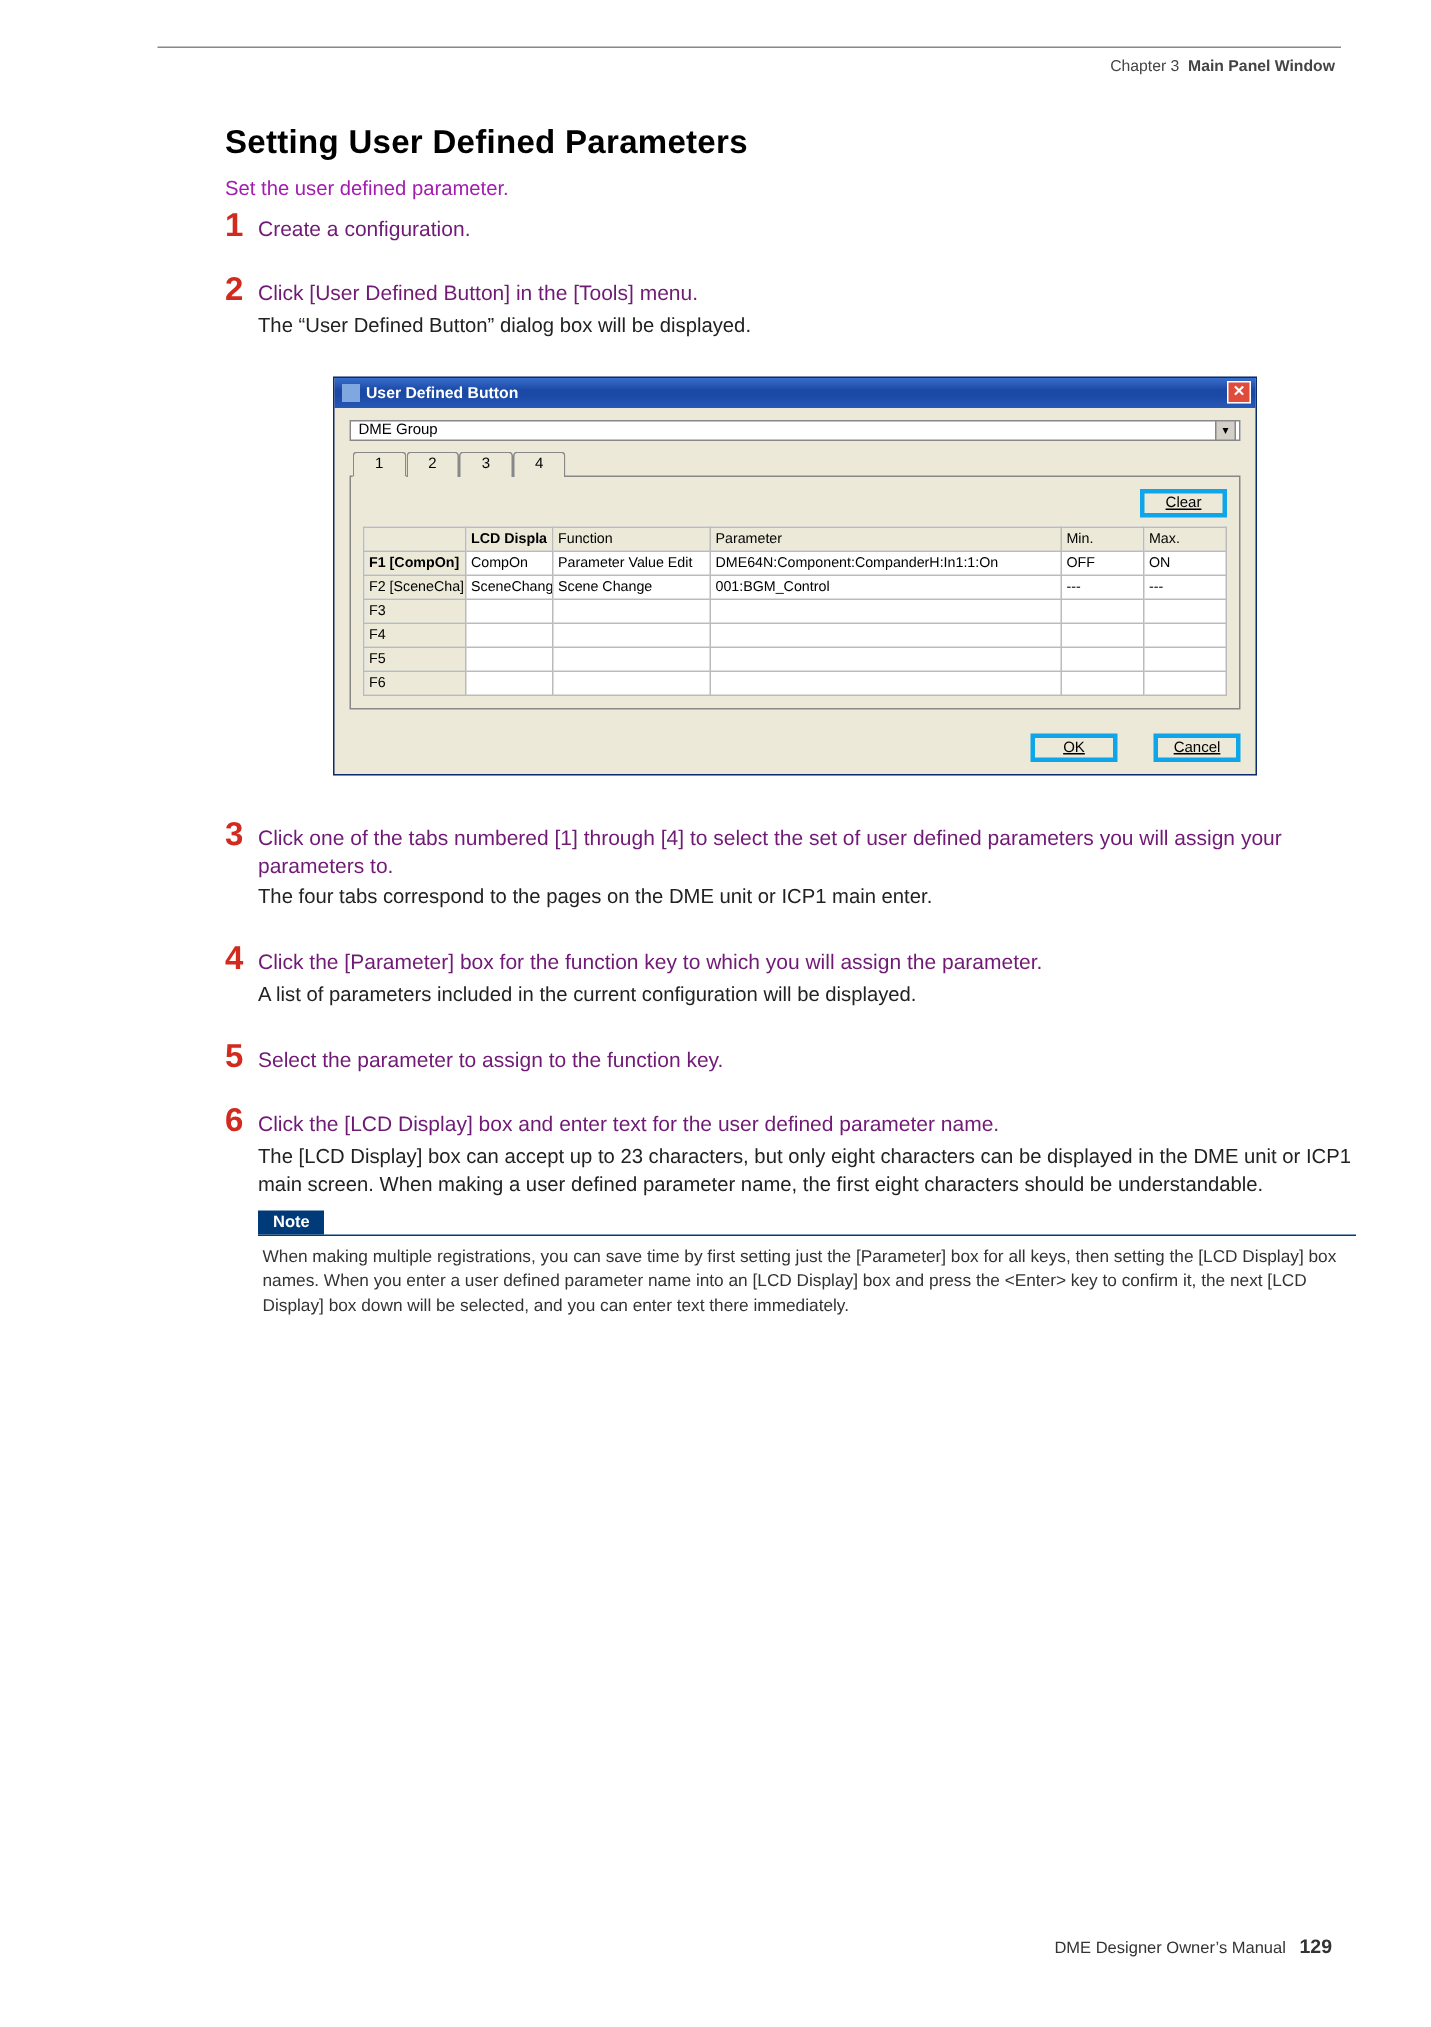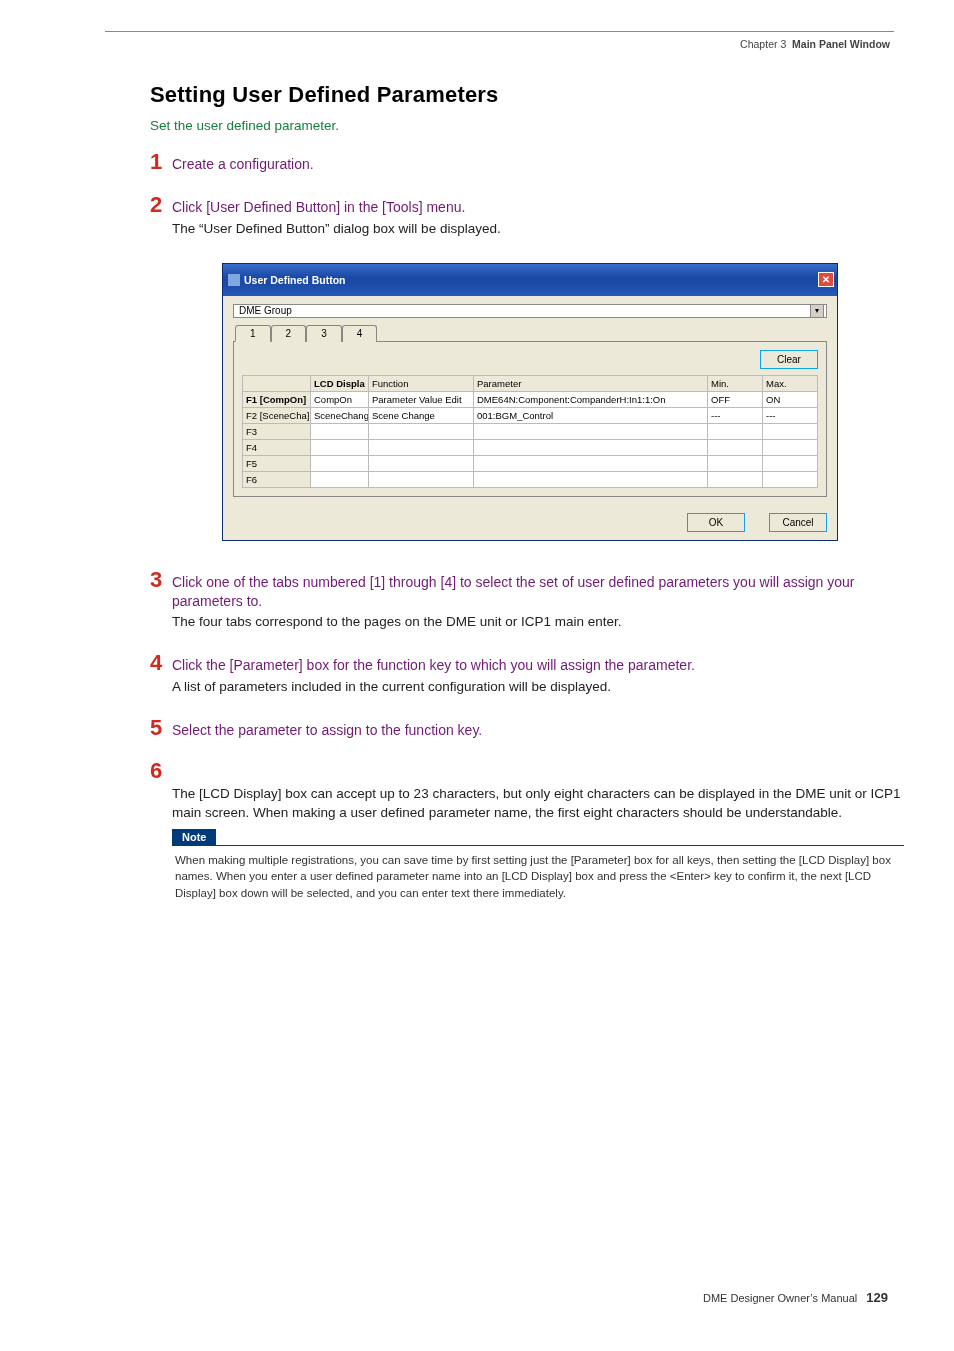--- a/index.html
+++ b/index.html
@@ -32,22 +32,22 @@
   }
   h1 {
     font-family: Liberation Sans, sans-serif;
     font-weight: 900;
     font-size: 22px;
     letter-spacing: 0.2px;
     margin-bottom: 10px;
   }
   .intro {
     font-size: 13.5px;
-    color: #15803d;
-    margin-bottom: 18px;
+    color: #a21caf;
+    margin-bottom: 6px;
   }
   .step {
     margin-bottom: 20px;
   }
   .stepline {
     display: flex;
     align-items: baseline;
     gap: 8px;
   }
   .num {
@@ -76,21 +76,21 @@
     margin-left: 72px;
     margin-top: 24px;
     margin-bottom: 28px;
     width: 616px;
     border: 1px solid #0a2c6a;
     background: #ece9d8;
     font-size: 10px;
     color: #000;
   }
   .titlebar {
-    height: 32px;
+    height: 20px;
     background: linear-gradient(#3a6ecc, #1b4aa6 40%, #1b4aa6 60%, #2858b8);
     display:flex;
     align-items:center;
     justify-content:space-between;
     padding: 0 3px 0 5px;
     color:#fff;
     font-size:10.5px;
     font-weight:bold;
   }
   .titlebar .left { display:flex; align-items:center; gap:4px; }
@@ -129,23 +129,24 @@
   }
   .tab.active { background:#ece9d8; z-index:2; border-bottom:1px solid #ece9d8; }
   .tabpane {
     border:1px solid #888;
     padding: 8px;
     background:#ece9d8;
   }
   .clearbtn-row { display:flex; justify-content:flex-end; margin-bottom:6px; }
   .btn {
     min-width:58px; height:19px;
-    background:#ece9d8; border:1px solid #0ea5e9;
+    background:#ece9d8; border:3px solid #0ea5e9;
     display:inline-flex; align-items:center; justify-content:center;
     font-size:10px;
+    text-decoration:underline;
   }
   table.grid {
     border-collapse: collapse;
     width: 100%;
     background:#fff;
     table-layout: fixed;
   }
   table.grid th, table.grid td {
     border:1px solid #bbb;
     font-size:9.5px;
@@ -335,20 +336,21 @@
   <div class="step">
     <div class="stepline">
       <span class="num">5</span>
       <span class="step-head">Select the parameter to assign to the function key.</span>
     </div>
   </div>
 
   <div class="step">
     <div class="stepline">
       <span class="num">6</span>
+      <span class="step-head">Click the [LCD Display] box and enter text for the user defined parameter name.</span>
     </div>
     <div class="step-sub">The [LCD Display] box can accept up to 23 characters, but only eight characters can be displayed in the DME unit or ICP1 main screen. When making a user defined parameter name, the first eight characters should be understandable.</div>
 
     <div class="notebox">
       <span class="note-label">Note</span>
       <div class="note-rule"></div>
       <div class="note-text">When making multiple registrations, you can save time by first setting just the [Parameter] box for all keys, then setting the [LCD Display] box names. When you enter a user defined parameter name into an [LCD Display] box and press the &lt;Enter&gt; key to confirm it, the next [LCD Display] box down will be selected, and you can enter text there immediately.</div>
     </div>
   </div>
 </div>

